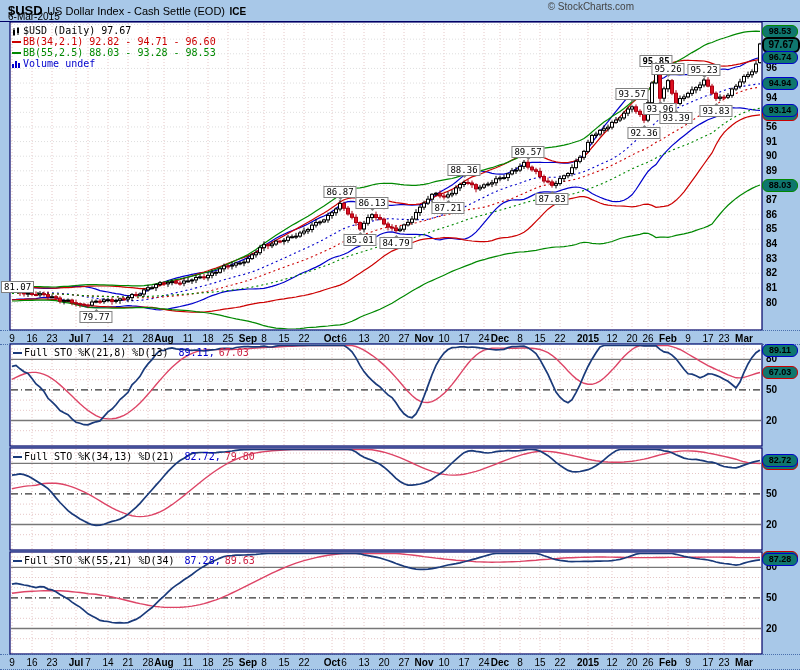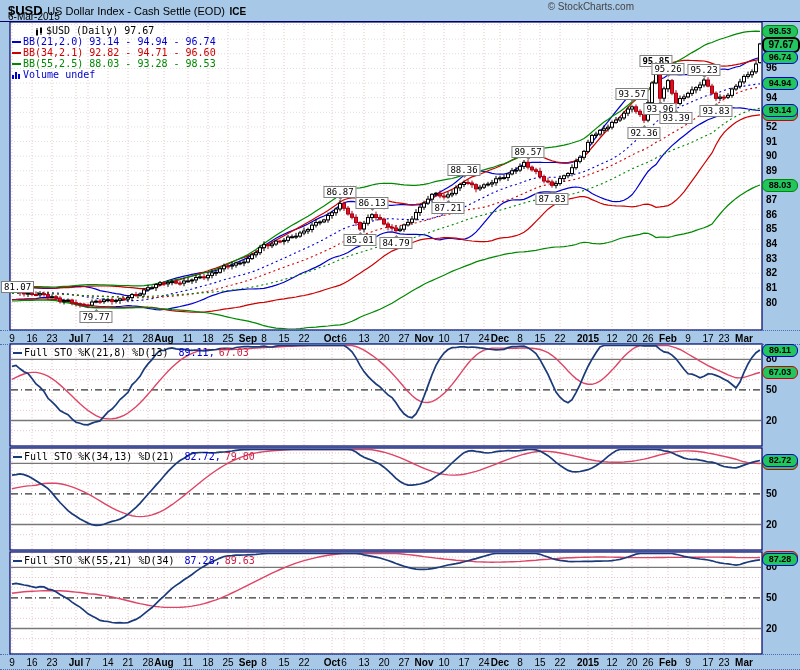--- a/index.html
+++ b/index.html
@@ -13,36 +13,36 @@
   .hdr-title .exch{font-size:10px;font-weight:bold;}
   .copyright{position:absolute;top:1px;right:10px;font-size:10px;color:#444;}
   .hdr-date{position:absolute;top:11px;left:8px;font-size:10px;color:#000;}
   .quote{position:absolute;top:9px;right:12px;font-size:11px;color:#000;white-space:nowrap;}
   .quote .ql{font-weight:bold;margin-left:7px;}
   .quote .qv{margin-left:3px;}
   .quote .qa{margin-left:3px;font-size:9px;color:#222;}
   .toprule{position:absolute;top:21px;left:0;width:800px;height:1px;background:#000066;}
   .mlegend{position:absolute;top:25px;left:12px;font:10px/11px "DejaVu Sans Mono",monospace;white-space:nowrap;}
   .lrow{height:11px;}
-  .lrow.black{color:#000;padding-left:23px;}
+  .lrow.black{color:#000;}
   .lrow.blue{color:#0000cc;}
   .lrow.red{color:#cc0000;}
   .lrow.green{color:#008800;}
   .lrow.vol{color:#0000cc;}
   .sw{display:inline-block;width:9px;height:2px;vertical-align:middle;margin-right:2px;}
   .sw-b{background:#0000cc;} .sw-r{background:#cc0000;} .sw-g{background:#008800;} .sw-k{background:#1a3a7a;}
   .cicon,.vicon{vertical-align:middle;margin-right:2px;}
   .plegend{position:absolute;left:13px;font:10px/11px "DejaVu Sans Mono",monospace;color:#000;white-space:nowrap;}
   .plegend .kv{color:#0000cc;}
   .plegend .dv{color:#cc2244;margin-left:4px;}
   .axisband{position:absolute;left:0;width:800px;border-top:1px dotted #4a6fad;border-bottom:1px dotted #4a6fad;}
   .dtick{position:absolute;transform:translateX(-50%);font-size:10px;color:#000;white-space:nowrap;}
   .dtick.b{font-weight:bold;}
   .ytick{position:absolute;left:766px;font-size:10px;font-weight:bold;color:#000;line-height:12px;}
-  .badge{position:absolute;left:762px;width:34px;height:11px;text-align:center;background:#22c55e;
+  .badge{position:absolute;left:762px;width:34px;height:11px;text-align:center;background:#0f766e;
          border-radius:6px;font-size:9px;font-weight:bold;line-height:11px;color:#000;z-index:2;}
   .badge.behind{z-index:1;}
   .b-blue{border:1.5px solid #0000cc;}
   .b-red{border:1.5px solid #cc0000;}
   .b-green{border:1.5px solid #008800;}
   .b-black{border:2px solid #000;font-size:10px;height:12px;line-height:12px;}
   .ann{position:absolute;transform:translateX(-50%);background:#fff;border:1px solid #808080;
        font:9px/10px "DejaVu Sans Mono",monospace;padding:0 2px;color:#000;white-space:nowrap;z-index:3;}
   .ann.left{transform:none;}
   .ann.above:after{content:"";position:absolute;top:100%;left:50%;margin-left:-3px;
@@ -689,23 +689,20 @@
 
   <div class="mlegend">
     <div class="lrow black">
       <svg class="cicon" width="9" height="9">
         <rect x="1" y="3" width="2" height="5" fill="#000"></rect>
           <line x1="2" y1="1" x2="2" y2="9" stroke="#000"></line>
         <rect x="5" y="1" width="2" height="5" fill="#000"></rect>
           <line x1="6" y1="0" x2="6" y2="8" stroke="#000"></line>
       </svg><span>$USD (Daily) 97.67</span>
     </div>
-    <div class="lrow blue">
-      <span class="sw sw-b"></span><span>BB(21,2.0) 93.14 - 94.94 - 96.74</span>
-    </div>
     <div class="lrow red">
       <span class="sw sw-r"></span><span>BB(34,2.1) 92.82 - 94.71 - 96.60</span>
     </div>
     <div class="lrow green">
       <span class="sw sw-g"></span><span>BB(55,2.5) 88.03 - 93.28 - 98.53</span>
     </div>
     <div class="lrow vol">
       <svg class="vicon" width="9" height="8">
         <rect x="0" y="4" width="2" height="4" fill="#0000cc"></rect>
           <rect x="3" y="1" width="2" height="7" fill="#0000cc"></rect>
@@ -726,21 +723,21 @@
     <span class="sw sw-k"></span><span>Full STO %K(55,21) %D(34)</span>
     <span class="kv" style="margin-left:4px">87.28,</span><span class="dv">89.63</span>
   </div>
 
   <div class="axisband" style="top:330px;height:13px"></div>
   <div class="axisband" style="top:654px;height:14px"></div>
 
   <div id="gen">
       <div class="ytick" style="top: 62.42px;">96</div>
       <div class="ytick" style="top: 91.68px;">94</div>
-      <div class="ytick" style="top: 120.94px;">52</div>
+      <div class="ytick" style="top: 120.94px;">56</div>
       <div class="ytick" style="top: 135.57px;">91</div>
       <div class="ytick" style="top: 150.2px;">90</div>
       <div class="ytick" style="top: 164.83px;">89</div>
       <div class="ytick" style="top: 194.09px;">87</div>
       <div class="ytick" style="top: 208.72px;">86</div>
       <div class="ytick" style="top: 223.35px;">85</div>
       <div class="ytick" style="top: 237.98px;">84</div>
       <div class="ytick" style="top: 252.61px;">83</div>
       <div class="ytick" style="top: 267.24px;">82</div>
       <div class="ytick" style="top: 281.87px;">81</div>

